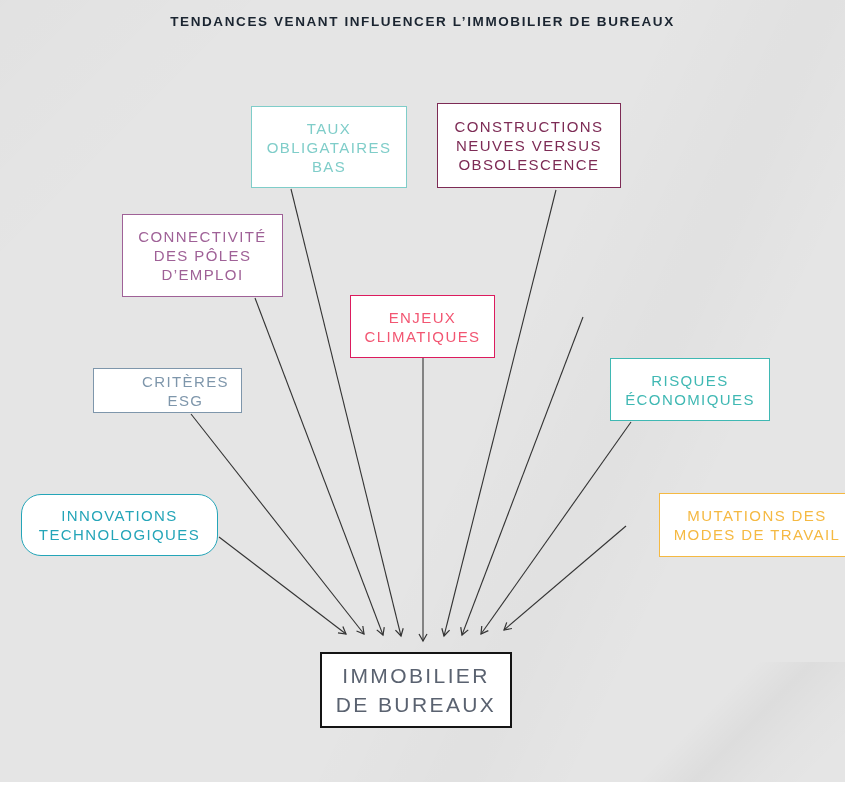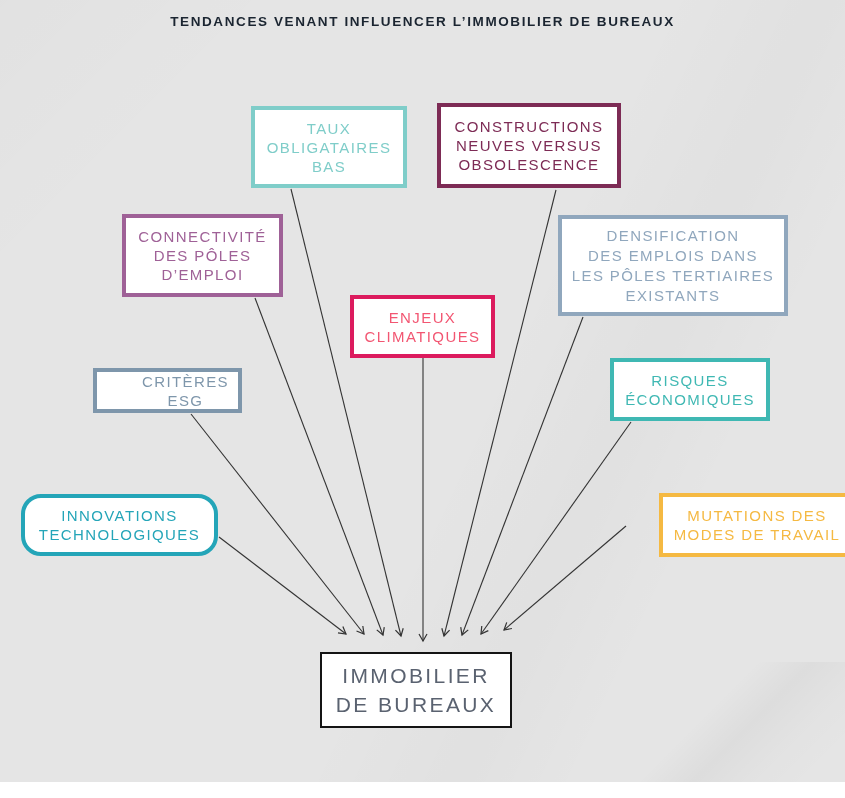--- a/index.html
+++ b/index.html
@@ -27,21 +27,21 @@
     font-size:13.5px;font-weight:bold;letter-spacing:1.6px;
     color:#1b2531;
   }
   .arrows{
     position:absolute;top:0;left:0;width:845px;height:798px;z-index:1;
   }
   .arrows line{stroke:#333333;stroke-width:1.1;}
   .fbox{
     position:absolute;z-index:2;
     box-sizing:border-box;
-    border:4px solid #1d4ed8;
+    border:1px solid #1d4ed8;
     background:#ffffff;
     display:flex;align-items:center;justify-content:center;
     text-align:center;
     white-space:pre-line;
     font-size:15px;letter-spacing:1.4px;line-height:19px;
     font-weight:400;
   }
   .box-taux          {left:251px;top:106px;width:156px;height:82px;}
   .box-constructions {left:437px;top:103px;width:184px;height:85px;}
   .box-connectivite  {left:122px;top:214px;width:161px;height:83px;}
@@ -91,24 +91,20 @@
 BAS</div>
 
   <div class="fbox box-connectivite" style="border-color: rgb(159, 97, 151); color: rgb(159, 97, 151);">CONNECTIVITÉ
 DES PÔLES
 D’EMPLOI</div>
 
   <div class="fbox box-constructions" style="border-color: rgb(125, 43, 85); color: rgb(125, 43, 85);">CONSTRUCTIONS
 NEUVES VERSUS
 OBSOLESCENCE</div>
 
-  <div class="fbox box-densification" style="border-color: rgb(144, 167, 189); color: rgb(144, 167, 189);">DENSIFICATION
-DES EMPLOIS DANS
-LES PÔLES TERTIAIRES
-EXISTANTS</div>
 
   <div class="fbox box-enjeux" style="border-color: rgb(220, 27, 94); color: rgb(242, 86, 114); text-align: center;">ENJEUX
 CLIMATIQUES</div>
 
   <div class="fbox box-criteres" style="border-color: rgb(126, 150, 171); color: rgb(126, 150, 171);">CRITÈRES ESG</div>
 
   <div class="fbox box-risques" style="border-color: rgb(63, 184, 179); color: rgb(63, 184, 179);">RISQUES
 ÉCONOMIQUES</div>
 
   <div class="fbox box-innovations" style="border-color: rgb(36, 165, 184); color: rgb(36, 165, 184);">INNOVATIONS

